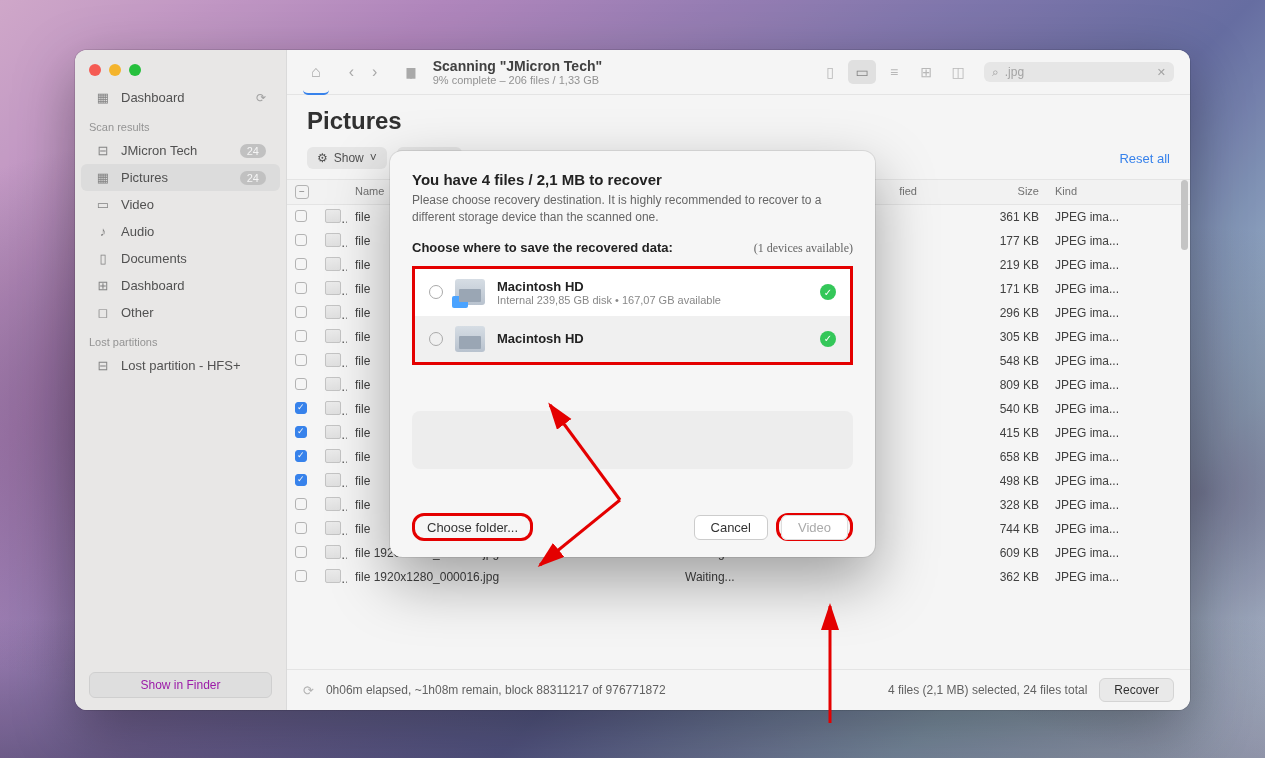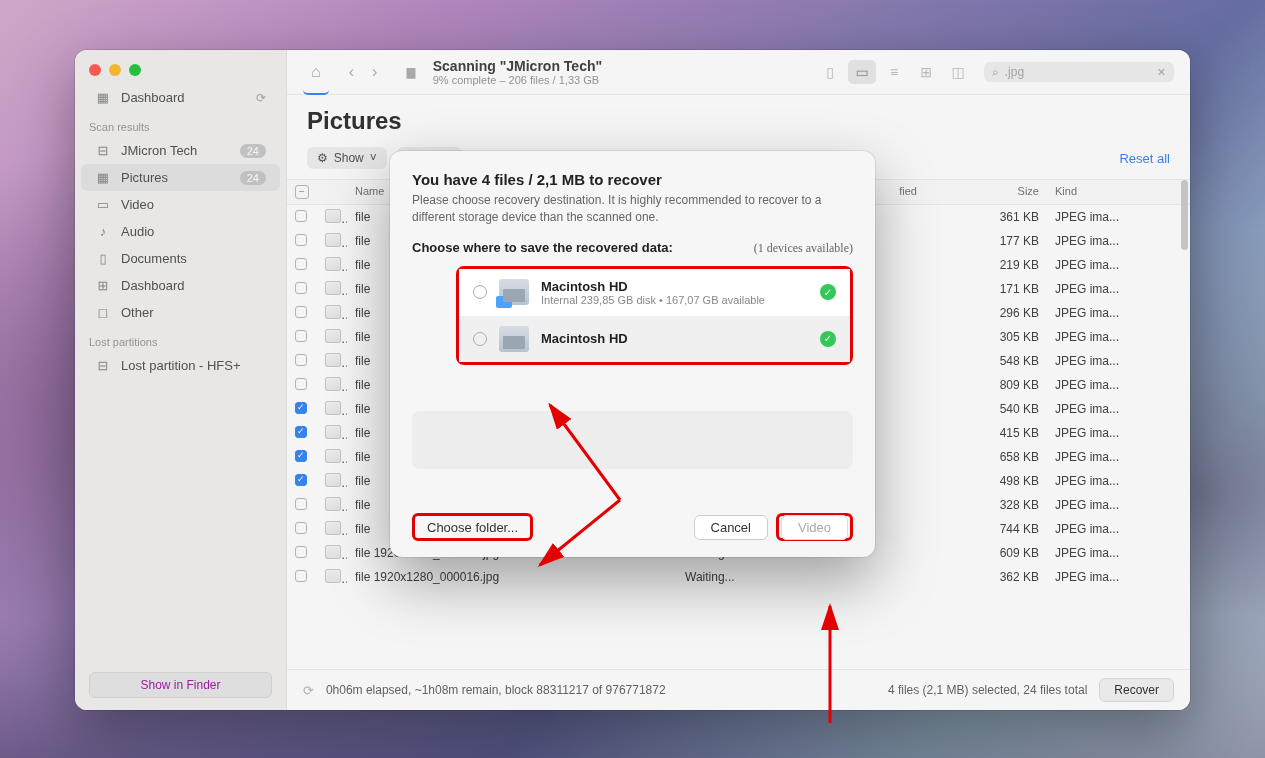--- a/index.html
+++ b/index.html
@@ -135,38 +135,38 @@
   box-shadow: 0 24px 60px rgba(0,0,0,0.35), 0 0 0 1px rgba(0,0,0,0.08);
   display:flex;flex-direction:column;
   padding: 20px 22px 16px;
 }
 .modal h2{font-size:15px;font-weight:700;color:#222;}
 .modal .desc{font-size:12px;color:#666;margin-top:4px;line-height:1.4;}
 .modal .choose-row{display:flex;justify-content:space-between;align-items:baseline;margin-top:14px;}
 .modal .choose-label{font-size:13px;font-weight:600;color:#222;}
 .modal .dev-avail{font-size:12px;color:#666;font-family:Liberation Serif, serif;}
 
-.device-list{margin-top:10px;border:3px solid #e40000;border-radius:8px;padding:0;background:#fff;margin-left:44px;}
+.device-list{margin-top:10px;border:3px solid #e40000;border-radius:0;padding:0;background:#fff;}
 .device-row{display:flex;align-items:center;gap:12px;padding:10px 14px;background:#fff;}
 .device-row.alt{background:#f0f0f0;}
 .radio{width:14px;height:14px;border:1.5px solid #aaa;border-radius:50%;}
 .disk-icon{width:30px;height:26px;background:linear-gradient(#d6dde4,#b8c2ce);border-radius:3px;position:relative;}
 .disk-icon::after{content:"";position:absolute;left:4px;right:4px;bottom:3px;top:10px;background:#9aa6b4;border-radius:1px;}
 .disk-icon.int::before{content:"";position:absolute;left:-3px;bottom:-3px;width:16px;height:12px;background:#4aa3ff;border-radius:2px;}
 .dev-text{flex:1;}
 .dev-title{font-size:13px;font-weight:600;color:#222;}
 .dev-sub{font-size:11px;color:#888;}
 .check-badge{width:16px;height:16px;border-radius:50%;background:#34c759;display:flex;align-items:center;justify-content:center;color:#fff;font-size:10px;}
 
 .modal-path{margin-top:46px;height:58px;background:#ededed;border-radius:8px;}
 
 .modal-footer{margin-top:auto;display:flex;align-items:center;padding-top:12px;gap:8px;}
 .btn{background:#fff;border:1px solid #ccc;border-radius:6px;padding:4px 16px;font-size:13px;color:#333;}
 .btn.disabled{color:#aaa;}
-.red-frame{border:3px solid #e40000;padding:2px;border-radius:6px;display:inline-block;}
+.red-frame{border:3px solid #e40000;padding:2px;border-radius:12px;display:inline-block;}
 .modal-footer .spacer{flex:1;}
 
 
 .red-arrow{position:absolute;pointer-events:none;}
 </style>
 </head>
 <body>
 
 <div class="wallpaper"></div>
 

